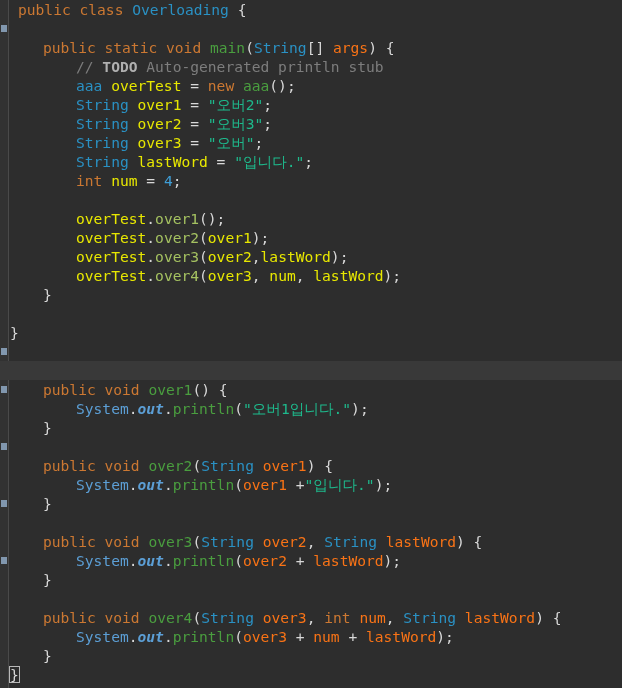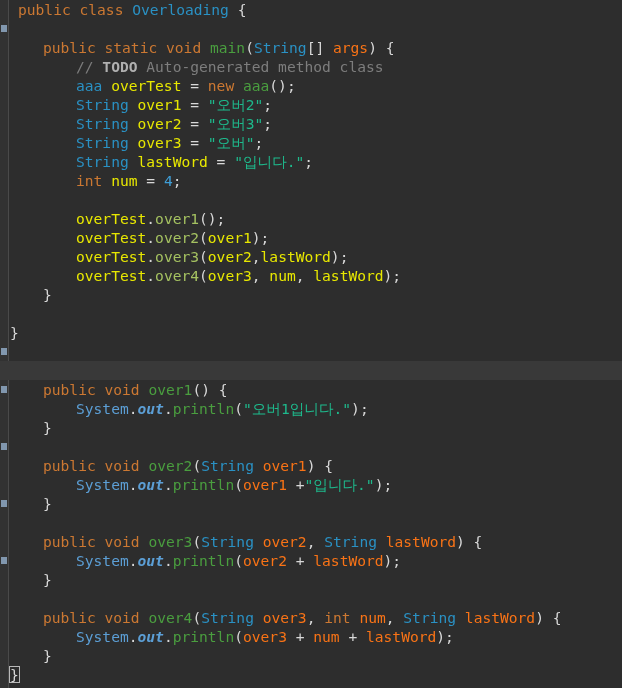--- a/index.html
+++ b/index.html
@@ -96,21 +96,21 @@
       <div class="fold-marker" style="top: 386px;"></div>
       <div class="fold-marker" style="top: 443px;"></div>
       <div class="fold-marker" style="top: 500px;"></div>
       <div class="fold-marker" style="top: 557px;"></div>
     </div>
 
   <div class="code" id="code">
       <div class="line" style="top: 0px; padding-left: 8px;"><span class="kw">public</span><span class="pun"> </span><span class="kw">class</span><span class="pun"> </span><span class="type">Overloading</span><span class="pun"> {</span></div>
       <div class="line" style="top: 19px; padding-left: 0px;"></div>
       <div class="line" style="top: 38px; padding-left: 33px;"><span class="kw">public</span><span class="pun"> </span><span class="kw">static</span><span class="pun"> </span><span class="kw">void</span><span class="pun"> </span><span class="mth">main</span><span class="pun">(</span><span class="type">String</span><span class="pun">[] </span><span class="prm">args</span><span class="pun">) {</span></div>
-      <div class="line" style="top: 57px; padding-left: 66px;"><span class="cmt">// </span><span class="cmt-todo">TODO</span><span class="cmt"> Auto-generated method class</span></div>
+      <div class="line" style="top: 57px; padding-left: 66px;"><span class="cmt">// </span><span class="cmt-todo">TODO</span><span class="cmt"> Auto-generated println stub</span></div>
       <div class="line" style="top: 76px; padding-left: 66px;"><span class="type">aaa</span><span class="pun"> </span><span class="var">overTest</span><span class="pun"> = </span><span class="kw">new</span><span class="pun"> </span><span class="mth">aaa</span><span class="pun">();</span></div>
       <div class="line" style="top: 95px; padding-left: 66px;"><span class="type">String</span><span class="pun"> </span><span class="var">over1</span><span class="pun"> = </span><span class="str">"오버2"</span><span class="pun">;</span></div>
       <div class="line" style="top: 114px; padding-left: 66px;"><span class="type">String</span><span class="pun"> </span><span class="var">over2</span><span class="pun"> = </span><span class="str">"오버3"</span><span class="pun">;</span></div>
       <div class="line" style="top: 133px; padding-left: 66px;"><span class="type">String</span><span class="pun"> </span><span class="var">over3</span><span class="pun"> = </span><span class="str">"오버"</span><span class="pun">;</span></div>
       <div class="line" style="top: 152px; padding-left: 66px;"><span class="type">String</span><span class="pun"> </span><span class="var">lastWord</span><span class="pun"> = </span><span class="str">"입니다."</span><span class="pun">;</span></div>
       <div class="line" style="top: 171px; padding-left: 66px;"><span class="kw">int</span><span class="pun"> </span><span class="var">num</span><span class="pun"> = </span><span class="num">4</span><span class="pun">;</span></div>
       <div class="line" style="top: 190px; padding-left: 0px;"></div>
       <div class="line" style="top: 209px; padding-left: 66px;"><span class="var">overTest</span><span class="pun">.</span><span class="call">over1</span><span class="pun">();</span></div>
       <div class="line" style="top: 228px; padding-left: 66px;"><span class="var">overTest</span><span class="pun">.</span><span class="call">over2</span><span class="pun">(</span><span class="var">over1</span><span class="pun">);</span></div>
       <div class="line" style="top: 247px; padding-left: 66px;"><span class="var">overTest</span><span class="pun">.</span><span class="call">over3</span><span class="pun">(</span><span class="var">over2</span><span class="pun">,</span><span class="var">lastWord</span><span class="pun">);</span></div>

